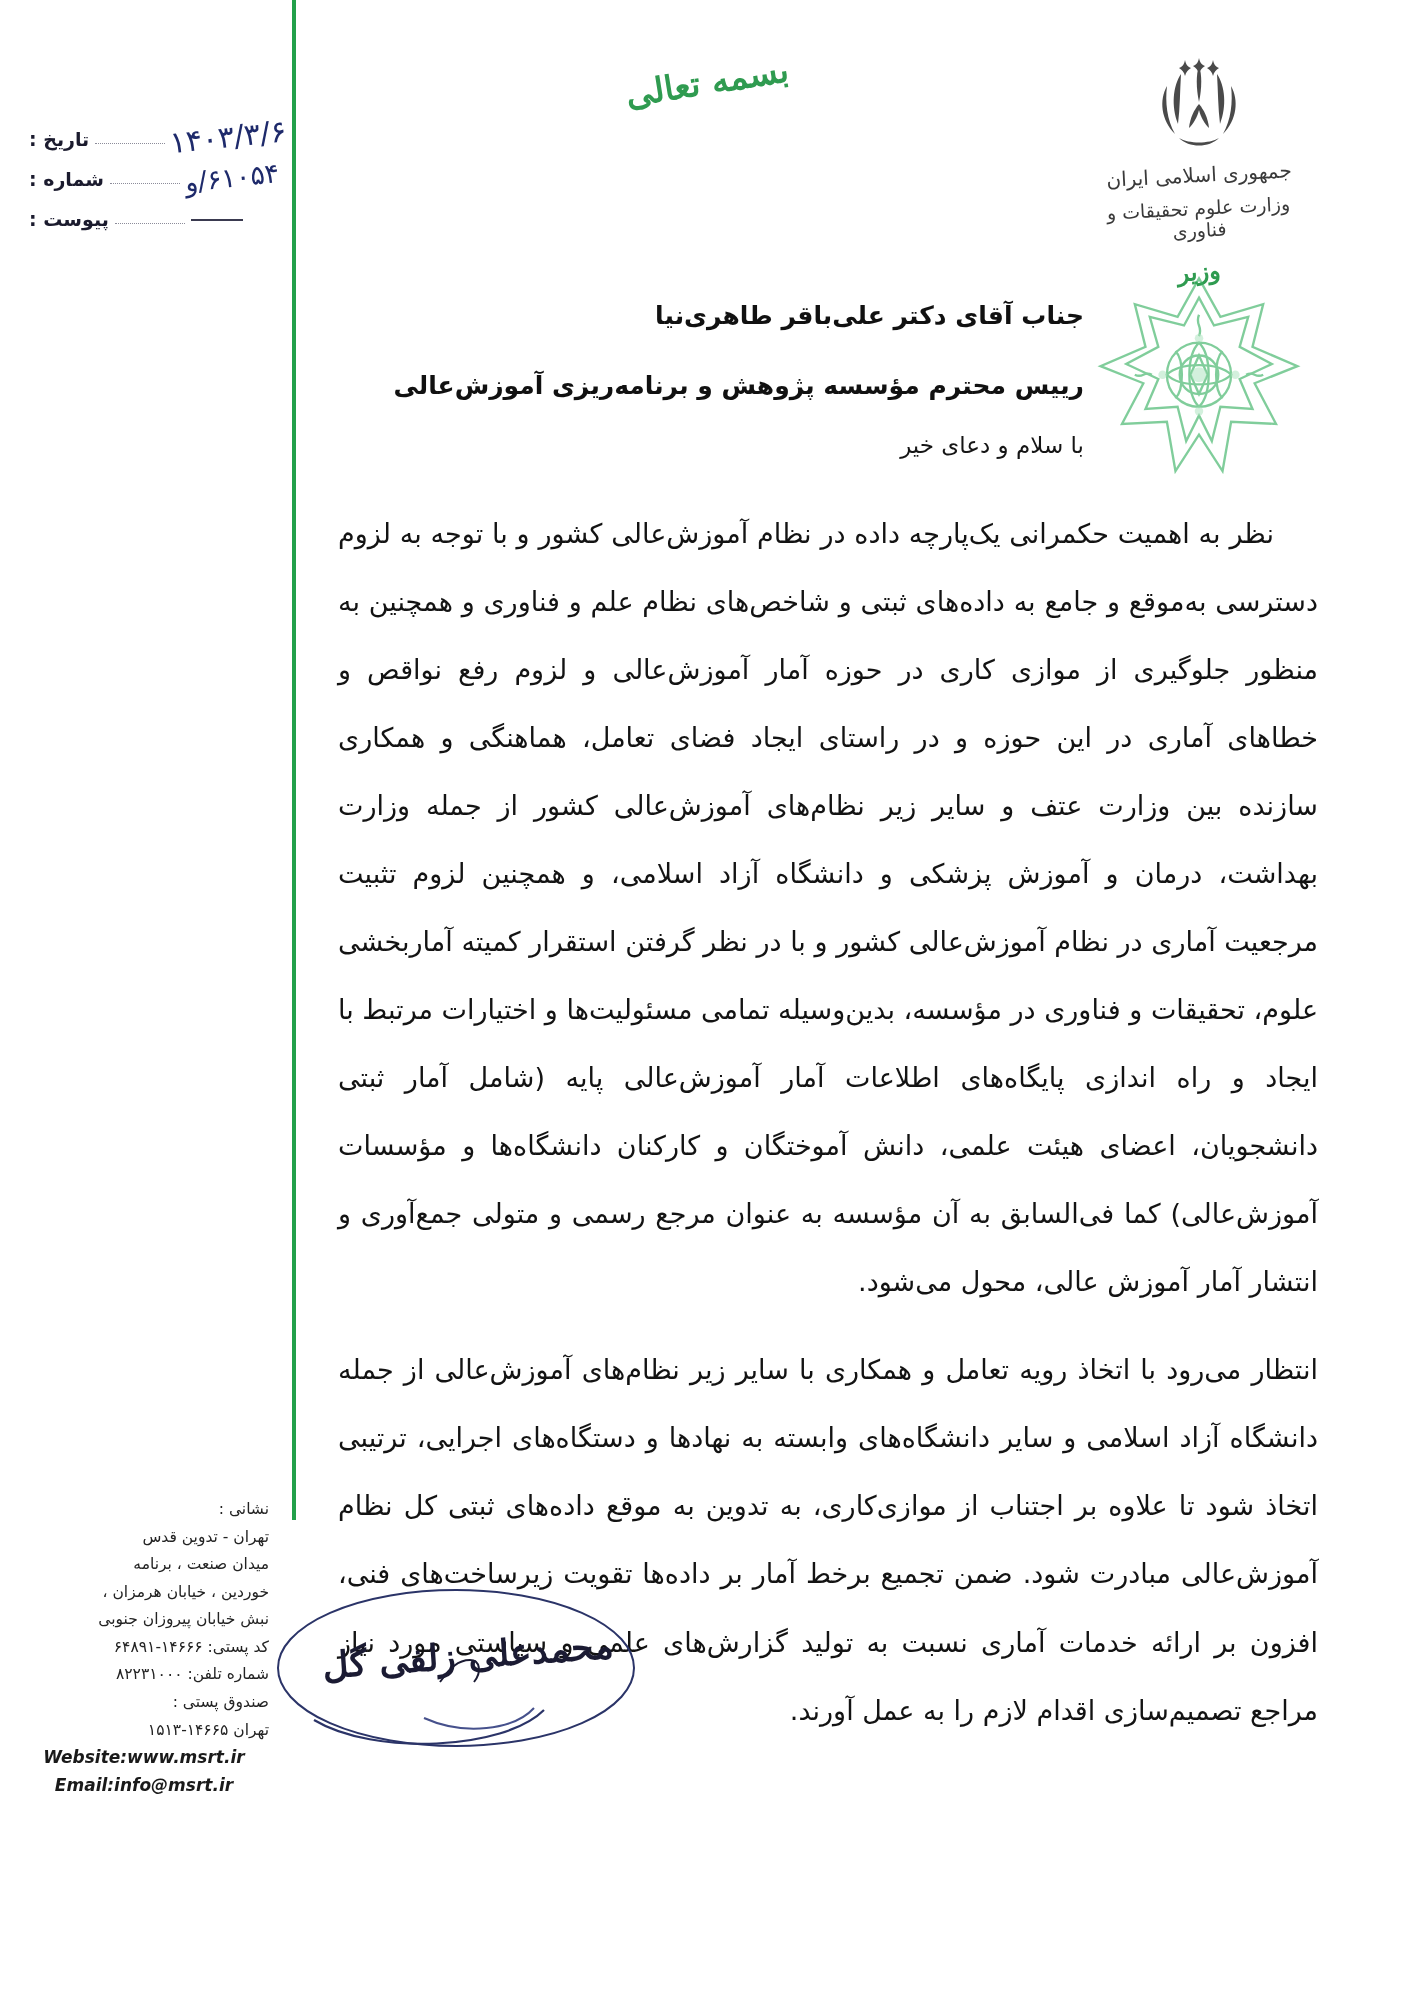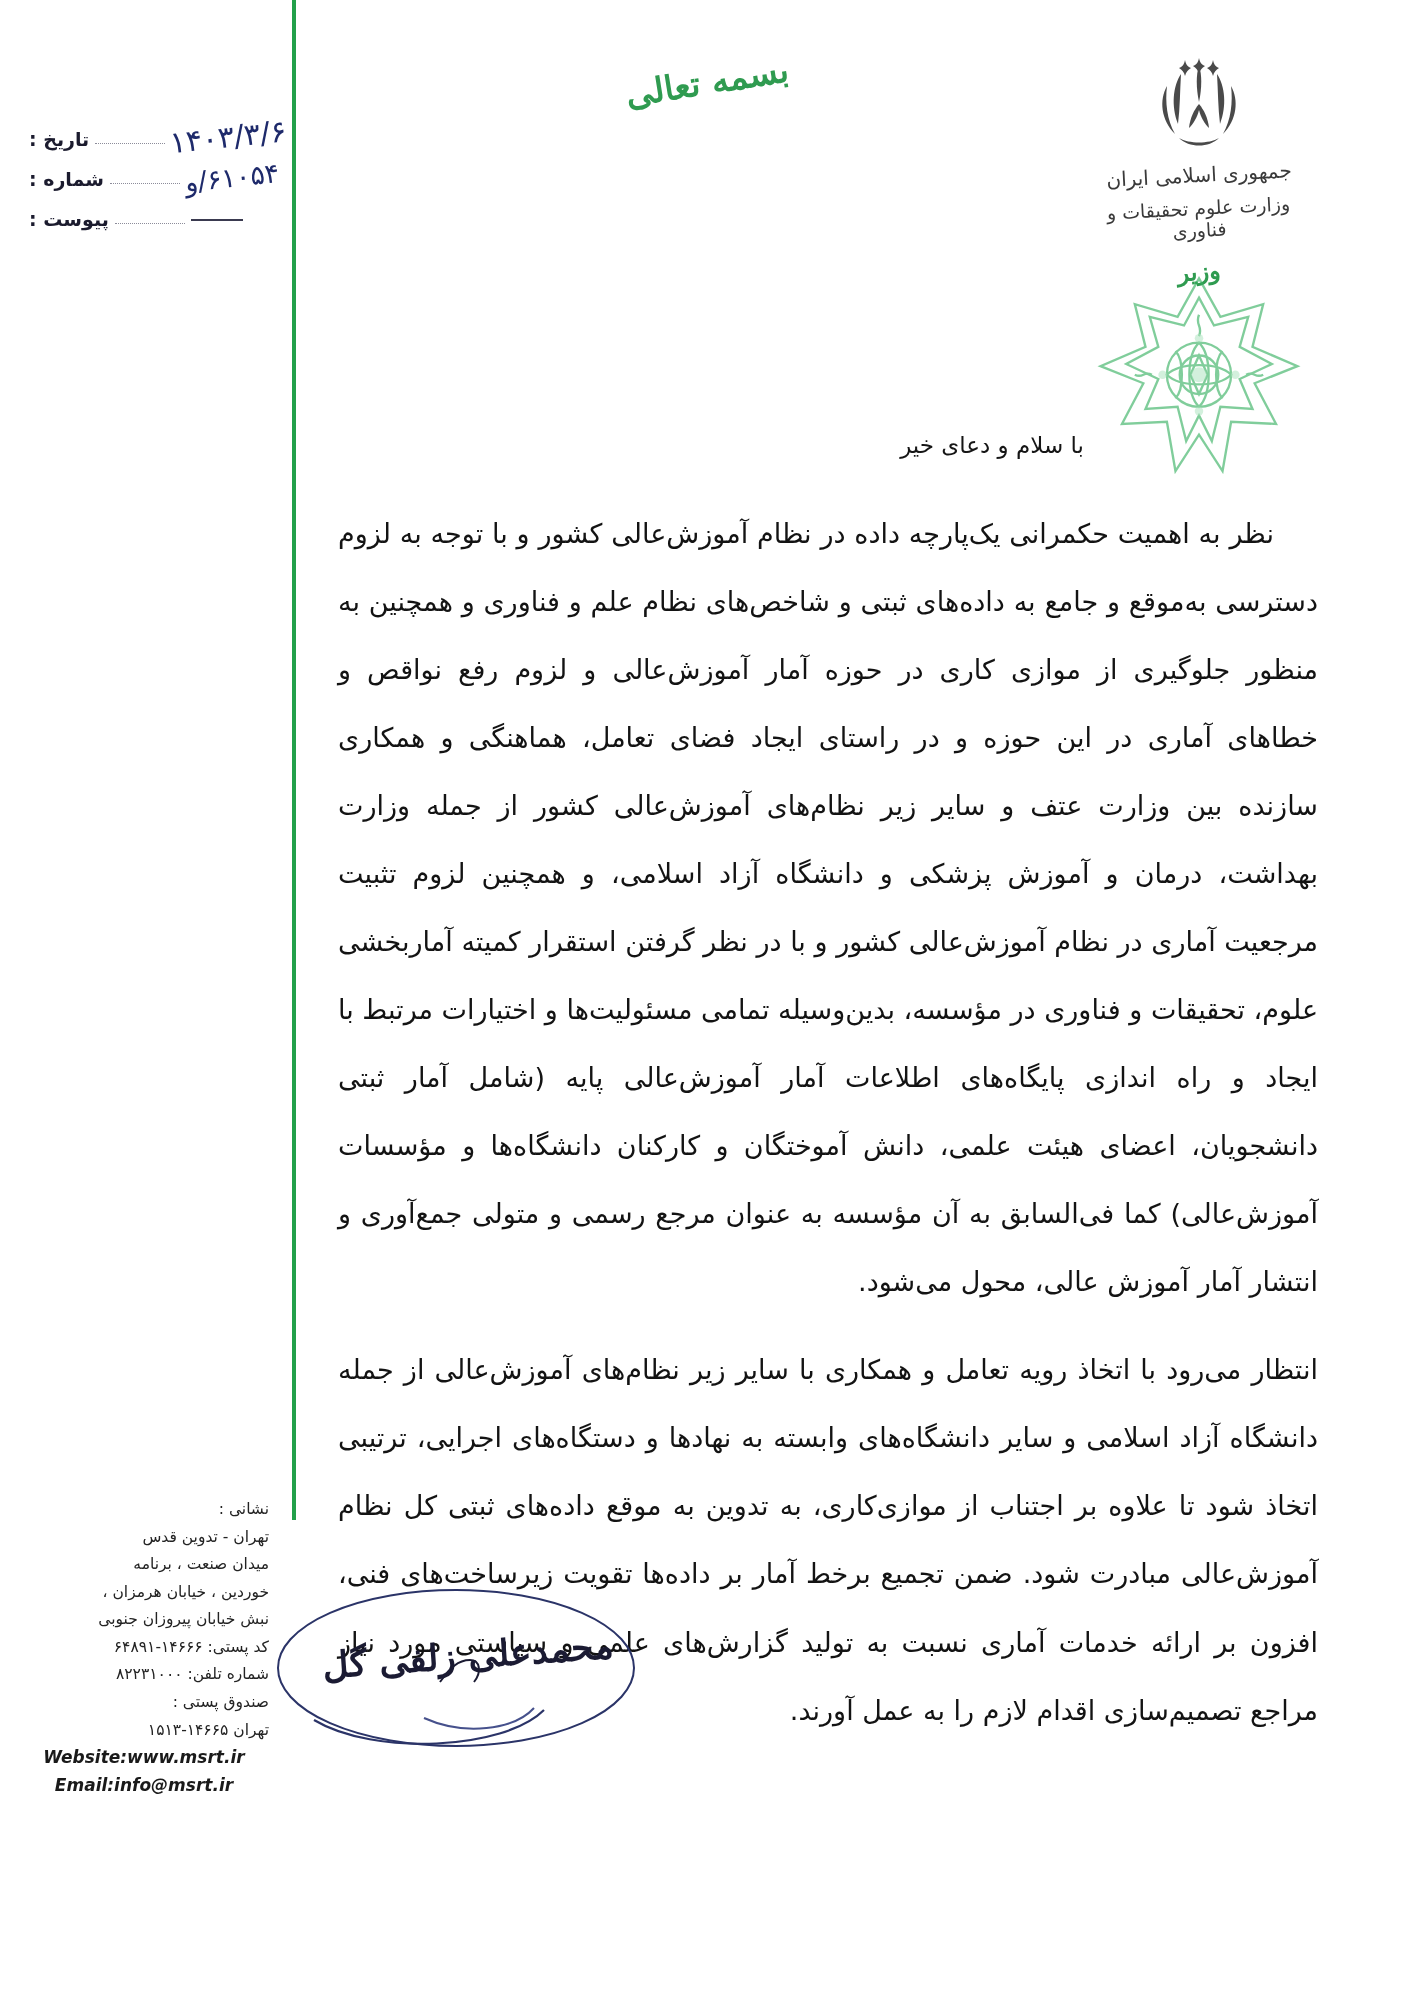--- a/index.html
+++ b/index.html
@@ -232,20 +232,22 @@
         <circle cx="100" cy="96" r="7"></circle>
         <circle cx="100" cy="62" r="4"></circle>
         <circle cx="100" cy="130" r="4"></circle>
         <circle cx="66" cy="96" r="4"></circle>
         <circle cx="134" cy="96" r="4"></circle>
       </g>
     </svg>
   </div>
 
   <div class="addressee">
+    <div class="ln">جناب آقای دکتر علی‌باقر طاهری‌نیا</div>
+    <div class="ln l2">رییس محترم مؤسسه پژوهش و برنامه‌ریزی آموزش‌عالی</div>
   </div>
   <div class="greeting">با سلام و دعای خیر</div>
 
   <div class="body-wrap">
     <p class="indent">نظر به اهمیت حکمرانی یک‌پارچه داده در نظام آموزش‌عالی کشور و با توجه به لزوم دسترسی به‌موقع و جامع به داده‌های ثبتی و شاخص‌های نظام علم و فناوری و همچنین به منظور جلوگیری از موازی کاری در حوزه آمار آموزش‌عالی و لزوم رفع نواقص و خطاهای آماری در این حوزه و در راستای ایجاد فضای تعامل، هماهنگی و همکاری سازنده بین وزارت عتف و سایر زیر نظام‌های آموزش‌عالی کشور از جمله وزارت بهداشت، درمان و آموزش پزشکی و دانشگاه آزاد اسلامی، و همچنین لزوم تثبیت مرجعیت آماری در نظام آموزش‌عالی کشور و با در نظر گرفتن استقرار کمیته آماربخشی علوم، تحقیقات و فناوری در مؤسسه، بدین‌وسیله تمامی مسئولیت‌ها و اختیارات مرتبط با ایجاد و راه اندازی پایگاه‌های اطلاعات آمار آموزش‌عالی پایه (شامل آمار ثبتی دانشجویان، اعضای هیئت علمی، دانش آموختگان و کارکنان دانشگاه‌ها و مؤسسات آموزش‌عالی) کما فی‌السابق به آن مؤسسه به عنوان مرجع رسمی و متولی جمع‌آوری و انتشار آمار آموزش عالی، محول می‌شود.</p>
     <p>انتظار می‌رود با اتخاذ رویه تعامل و همکاری با سایر زیر نظام‌های آموزش‌عالی از جمله دانشگاه آزاد اسلامی و سایر دانشگاه‌های وابسته به نهادها و دستگاه‌های اجرایی، ترتیبی اتخاذ شود تا علاوه بر اجتناب از موازی‌کاری، به تدوین به موقع داده‌های ثبتی کل نظام آموزش‌عالی مبادرت شود. ضمن تجمیع برخط آمار بر داده‌ها تقویت زیرساخت‌های فنی، افزون بر ارائه خدمات آماری نسبت به تولید گزارش‌های علمی و سیاستی مورد نیاز مراجع تصمیم‌سازی اقدام لازم را به عمل آورند.</p>
   </div>
 
   <div class="signature">
     <svg width="430" height="220" viewBox="0 0 430 220" aria-hidden="true">

